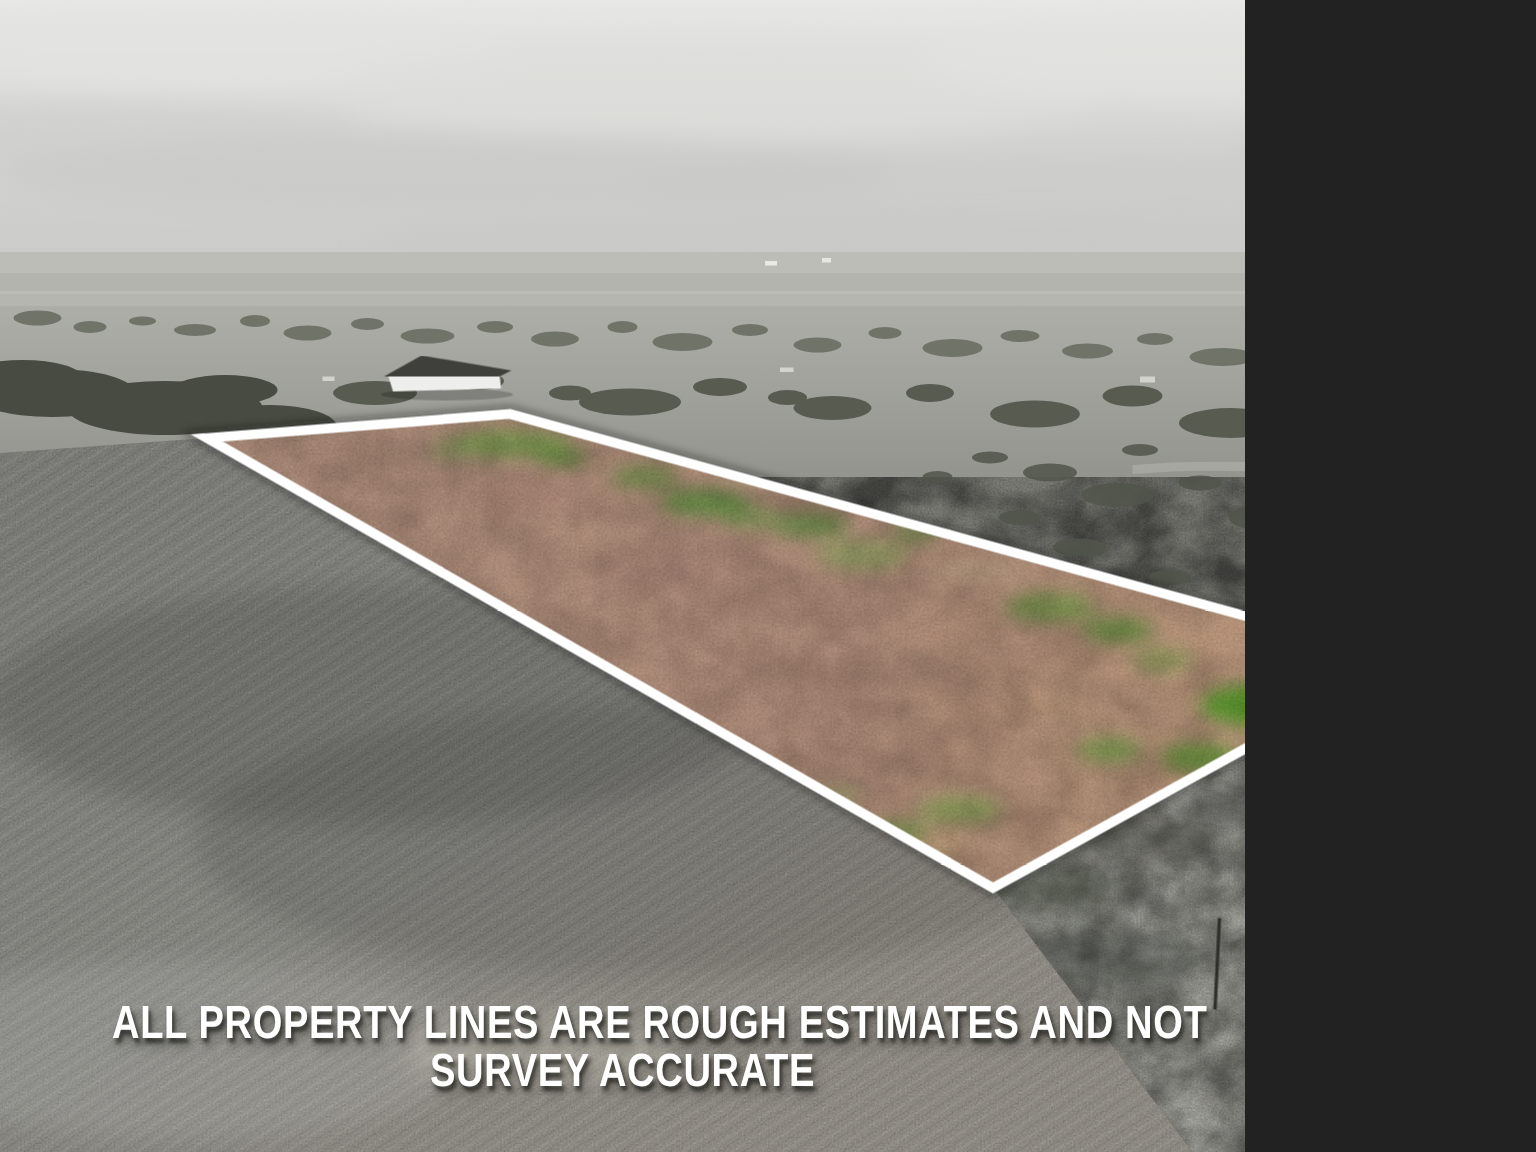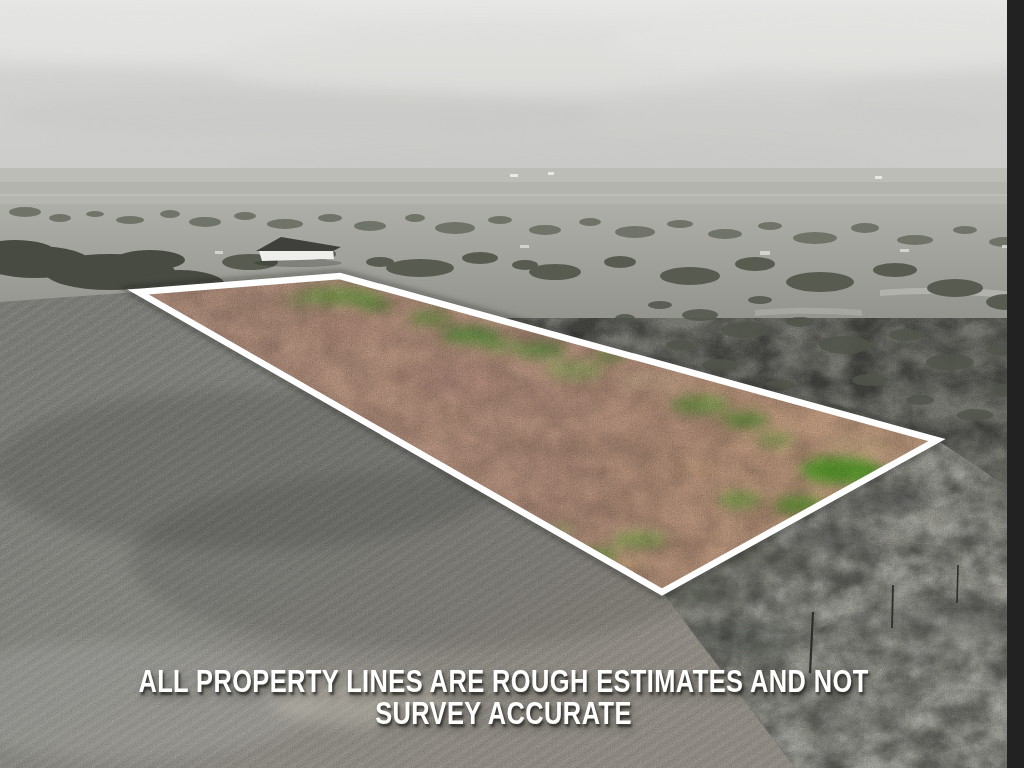--- a/index.html
+++ b/index.html
@@ -1,17 +1,17 @@
 <!DOCTYPE html>
 <html><head>
 <meta charset="utf-8">
 <style>
   html,body { margin:0; padding:0; background:#222; }
   .stage {
-    position:relative; width:1007px; height:768px; overflow:hidden;
+    position:relative; width:830px; height:768px; overflow:hidden;
     font-family:"Liberation Sans", sans-serif; background:#cfcfcd;
   }
   .stage svg { position:absolute; left:0; top:0; display:block; }
   .disclaimer {
     position:absolute; left:0; right:0; top:666px;
     text-align:center; color:#ffffff;
     font-weight:700; font-size:31px; line-height:32px; letter-spacing:.5px;
     text-shadow: 2px 3px 3px rgba(35,35,30,.85), 4px 6px 9px rgba(35,35,30,.38);
   }
   .disclaimer .line { transform:scaleX(.82); transform-origin:50% 50%; white-space:nowrap; }

